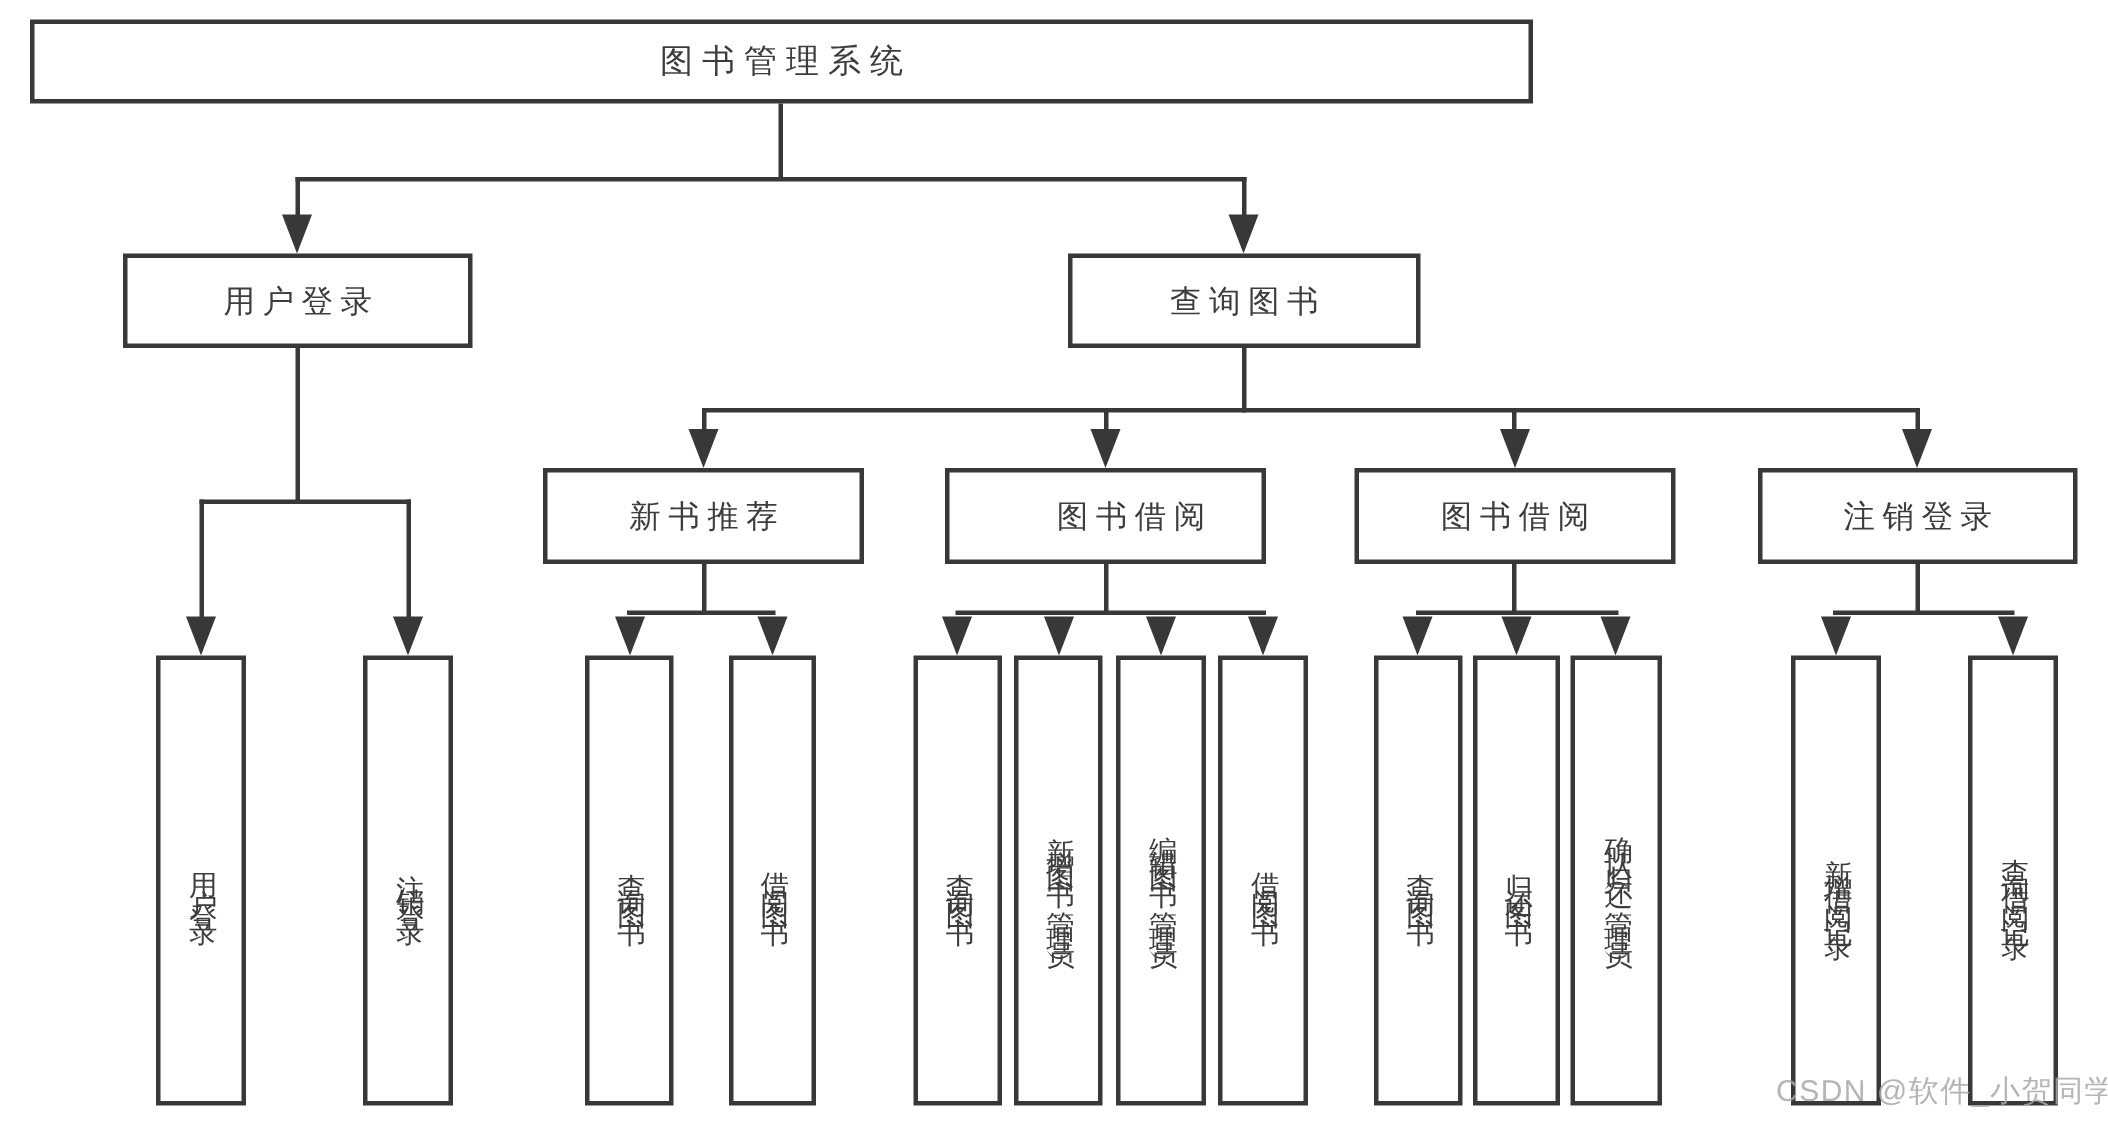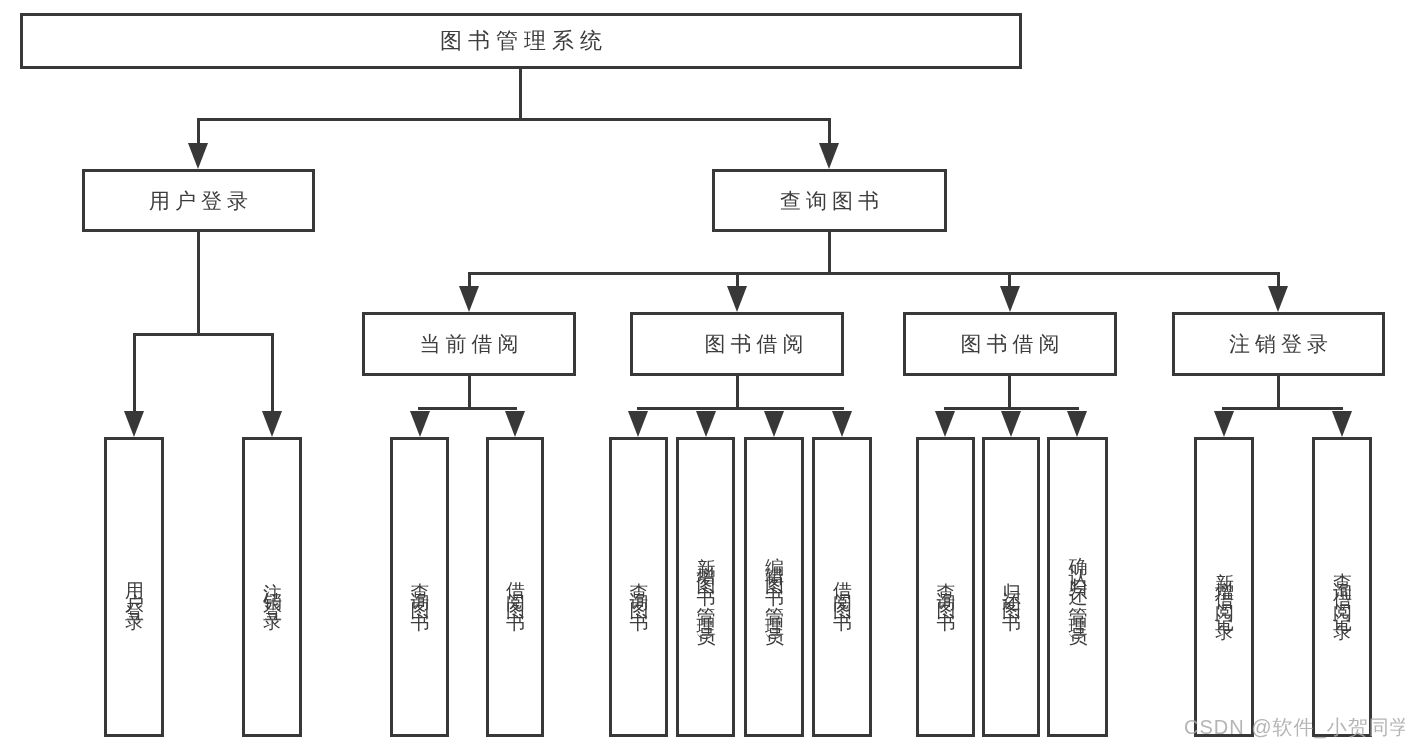--- a/index.html
+++ b/index.html
@@ -87,21 +87,21 @@
   <div class="ln" style="left:468px;top:272px;width:812px;height:3px;"></div>
   <div class="ln" style="left:468px;top:272px;width:3px;height:16px;"></div>
   <div class="ar" style="left:459px;top:286px;"></div>
   <div class="ln" style="left:736px;top:272px;width:3px;height:16px;"></div>
   <div class="ar" style="left:727px;top:286px;"></div>
   <div class="ln" style="left:1008px;top:272px;width:3px;height:16px;"></div>
   <div class="ar" style="left:1000px;top:286px;"></div>
   <div class="ln" style="left:1277px;top:272px;width:3px;height:16px;"></div>
   <div class="ar" style="left:1268px;top:286px;"></div>
 
-  <div class="box hbox" style="left:362px;top:312px;width:214px;height:64px;">当前借阅</div>
+  <div class="box hbox" style="left:362px;top:312px;width:214px;height:64px;">新书推荐</div>
   <div class="box hbox" style="left:630px;top:312px;width:214px;height:64px;padding-left:34px;">图书借阅</div>
   <div class="box hbox" style="left:903px;top:312px;width:214px;height:64px;">图书借阅</div>
   <div class="box hbox" style="left:1172px;top:312px;width:213px;height:64px;">注销登录</div>
 
   <div class="ln" style="left:468px;top:376px;width:3px;height:34px;"></div>
   <div class="ln" style="left:418px;top:407px;width:99px;height:3px;"></div>
   <div class="ar" style="left:410px;top:411px;"></div>
   <div class="ar" style="left:505px;top:411px;"></div>
 
   <div class="ln" style="left:736px;top:376px;width:3px;height:34px;"></div>

